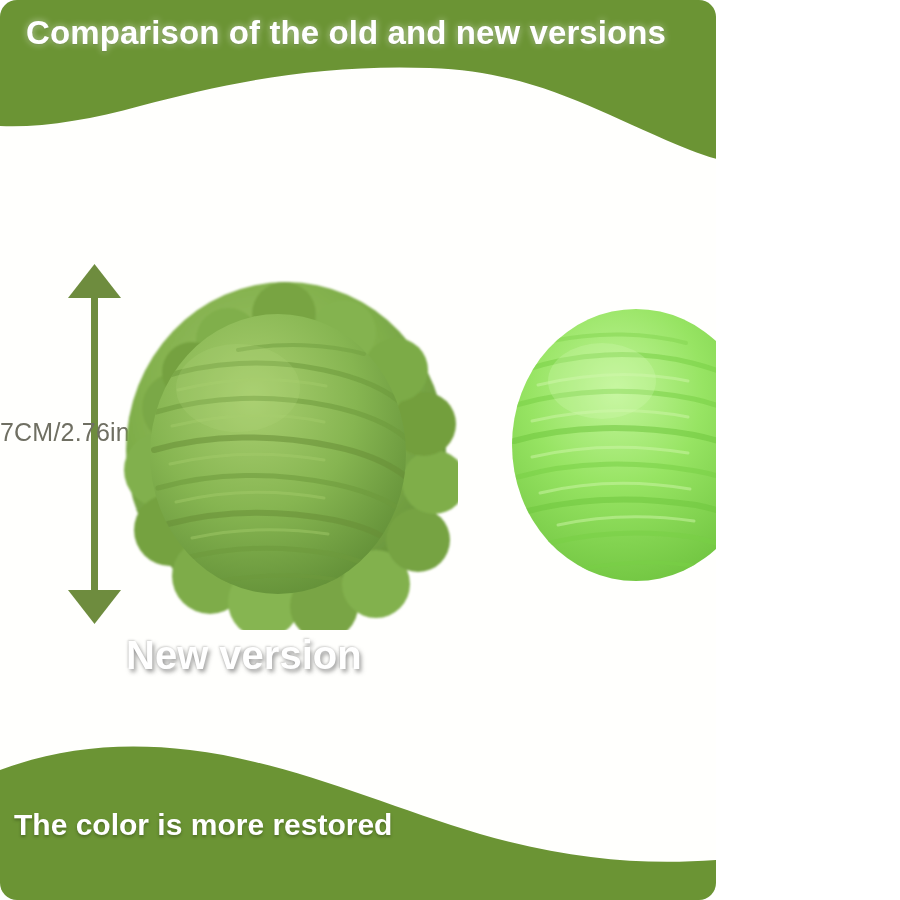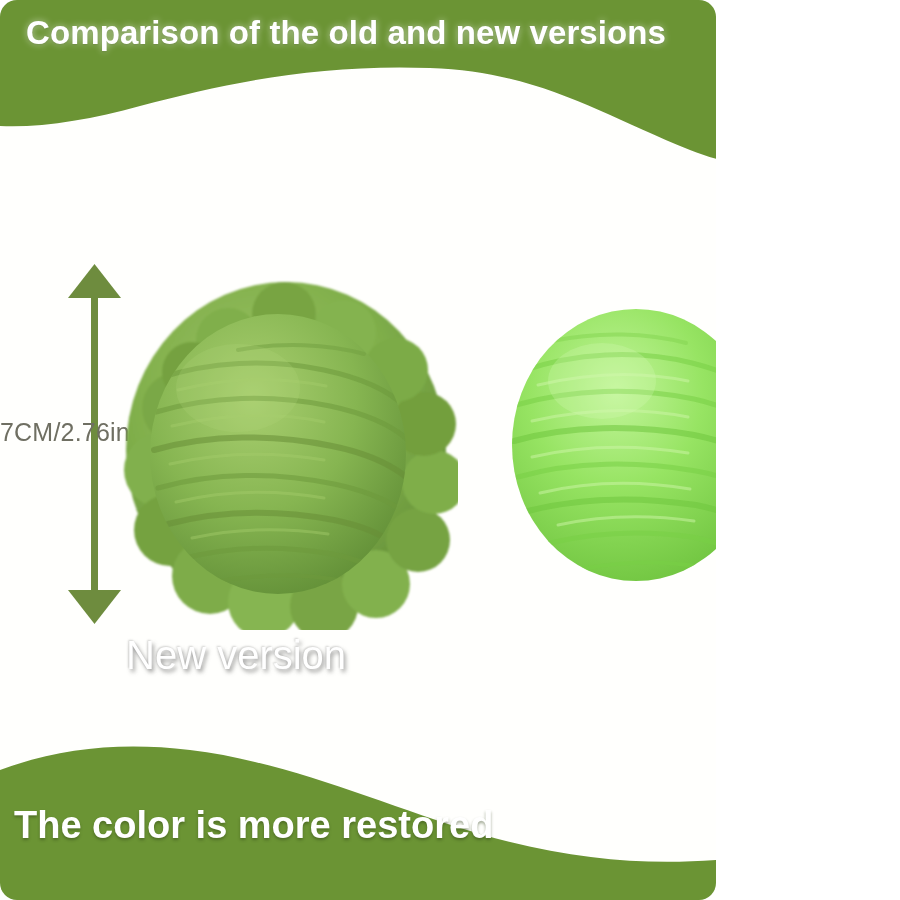--- a/index.html
+++ b/index.html
@@ -41,21 +41,21 @@
     text-shadow: 0 0 7px rgba(255,255,255,0.55),
                  0 1px 2px rgba(60,80,30,0.35);
   }
 
   
   #footer-lines {
     position: absolute;
     left: 14px;
     top: 805px;
     color: #ffffff;
-    font-size: 38px;
+    font-size: 30px;
     font-weight: 700;
     line-height: 40px;
     white-space: nowrap;
     text-shadow: 0 2px 3px rgba(45,62,22,0.45);
   }
   #footer-lines div { display: block; }
 
   
   .arrow-svg { position: absolute; pointer-events: none; }
   #arrow-new { left: 63px; top: 262px; }
@@ -74,21 +74,21 @@
 
   
   .scoop { position: absolute; }
   #scoop-new { left: 118px; top: 258px; width: 340px; height: 372px; }
   #scoop-old { left: 508px; top: 305px; width: 262px; height: 285px; }
 
   
   .caption {
     position: absolute;
     font-size: 40px;
-    font-weight: 400;
+    font-weight: 700;
     color: #ffffff;
     white-space: nowrap;
     text-shadow: 2px 3px 4px rgba(80,80,80,0.55),
                  -1px -1px 2px rgba(120,120,120,0.30);
   }
   #caption-new { left: 126px; top: 633px; }
   #caption-old { left: 516px; top: 633px; }
 </style>
 </head>
 <body>

